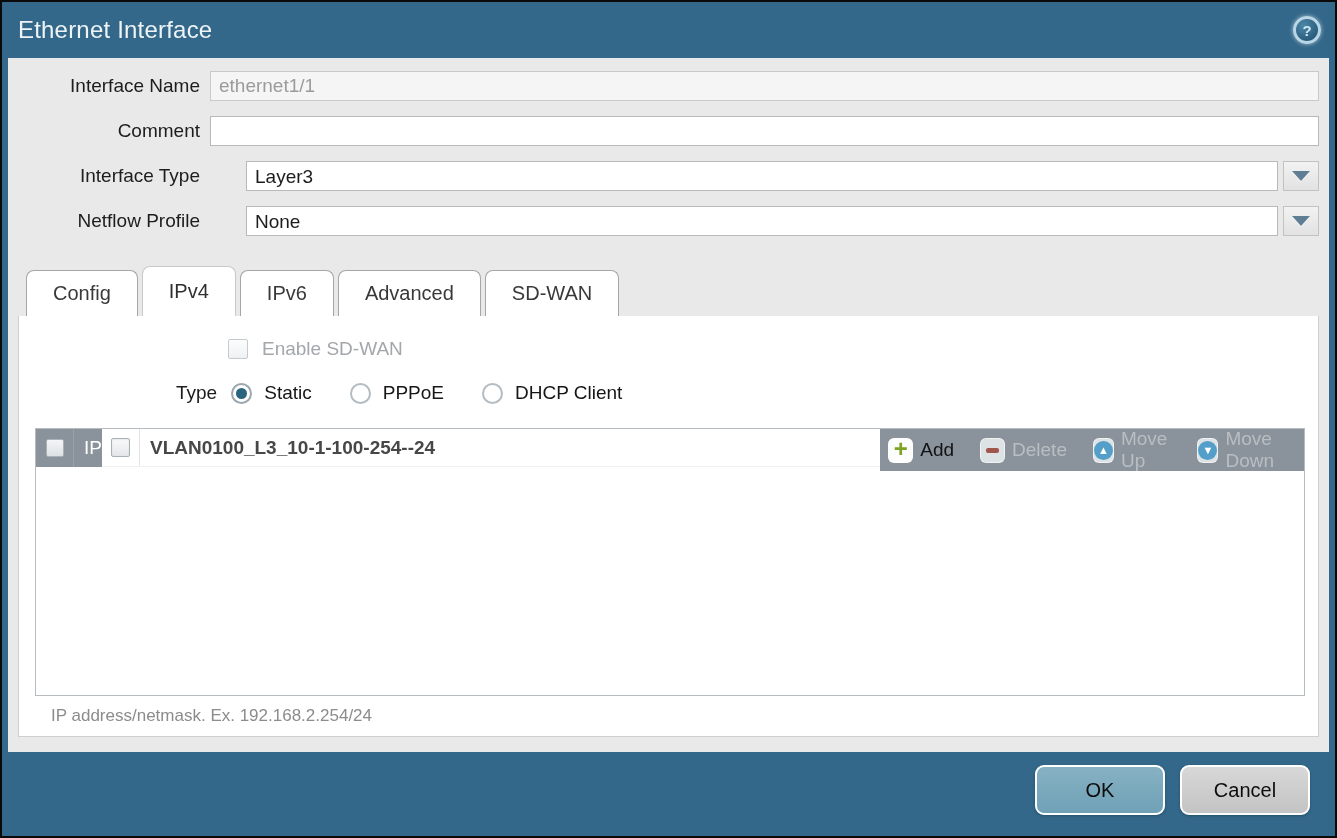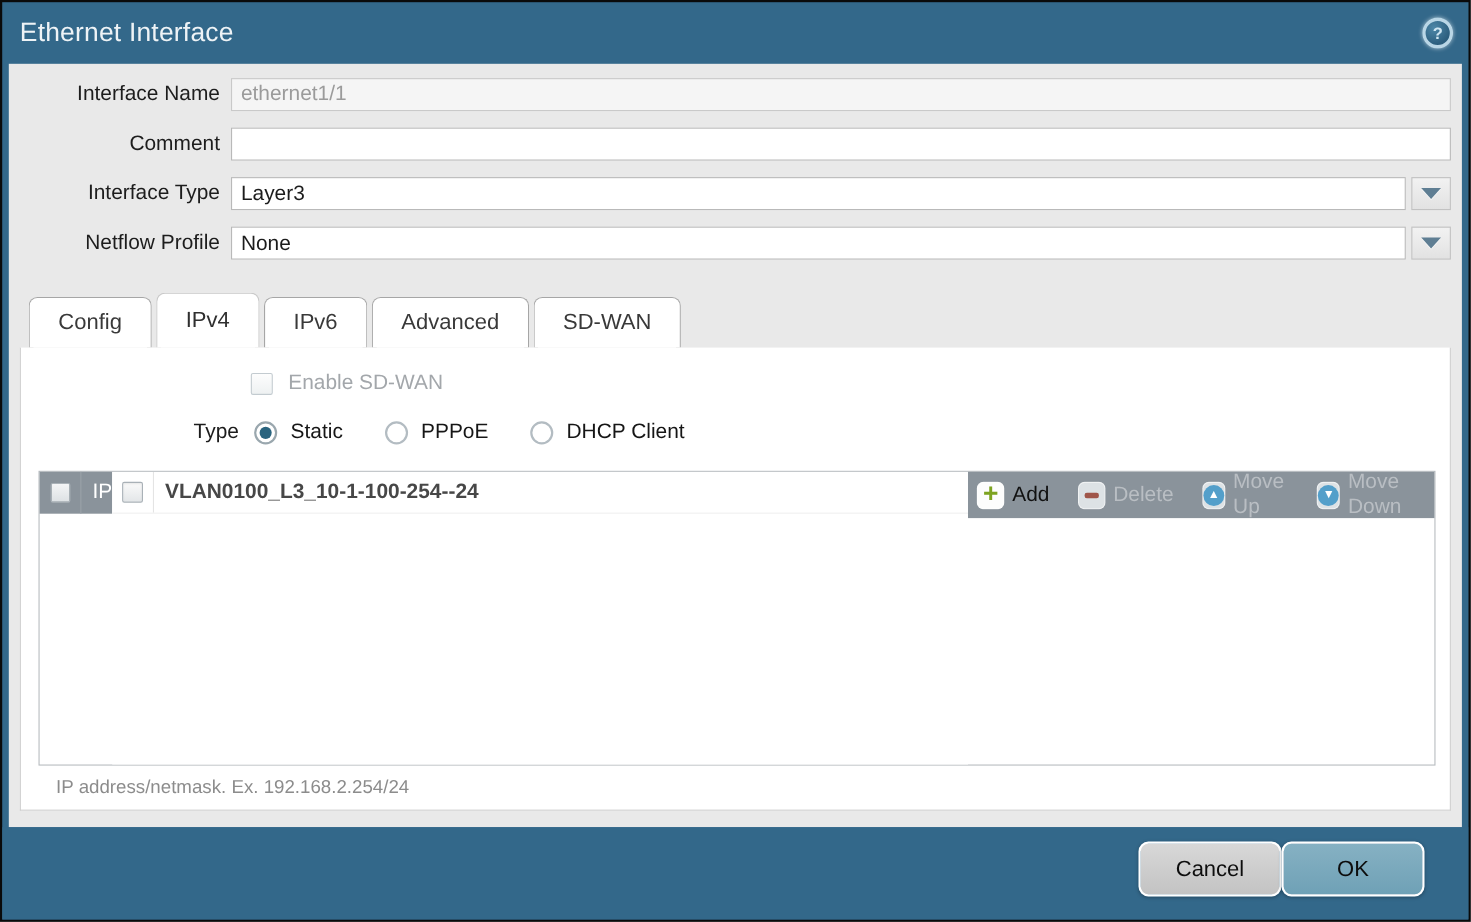--- a/index.html
+++ b/index.html
@@ -68,20 +68,21 @@
   .text-input:disabled, .text-input.disabled {
     background:#f5f5f5; color:#9b9b9b; border-color:#c9c9c9;
   }
   .combo-value {
     flex:1; height:30px;
     border:1px solid #b9b9b9; background:#fff;
     font-size:19px; color:#1c1c1c;
     padding:1px 8px 0 8px;
     display:flex; align-items:center;
     cursor:pointer;
+    margin-left:36px;
   }
   .combo-trigger {
     width:36px; height:30px; margin-left:5px;
     background:linear-gradient(#f2f2f2,#e2e2e2);
     border:1px solid #c2c2c2;
     display:flex; align-items:center; justify-content:center;
     cursor:pointer;
   }
   .combo-arrow {
     width:0; height:0;
@@ -376,18 +377,18 @@
               <span class="tb-label">Move Down</span>
             </div>
           </div>
         </div>
 
         <div class="helper-text">IP address/netmask. Ex. 192.168.2.254/24</div>
       </div>
     </div>
 
     <div class="footer">
+      <button class="btn btn-ok">OK</button>
       <button class="btn btn-cancel">Cancel</button>
-      <button class="btn btn-ok">OK</button>
     </div>
 
   </div>
 </div>
 
 </body></html>

